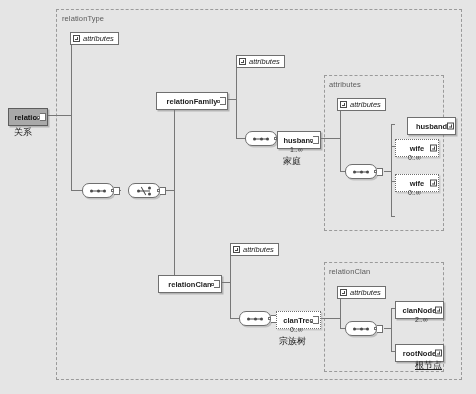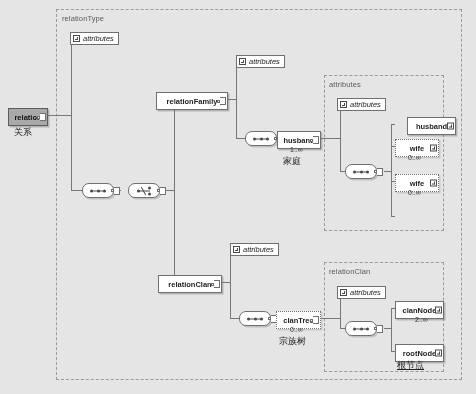--- a/index.html
+++ b/index.html
@@ -357,15 +357,15 @@
   <div class="node" style="left:395px;top:301px;width:49px;">
     <span class="lbl">clanNode</span>
     <span class="plusbox"></span>
   </div>
   <div class="card" style="left:415px;top:316px;">2..∞</div>
 
   <div class="node" style="left:395px;top:344px;width:49px;">
     <span class="lbl">rootNode</span>
     <span class="plusbox"></span>
   </div>
-  <div class="cn" style="left:397px;top:359px;text-decoration:underline;">根节点</div>
+  <div class="cn" style="left:415px;top:359px;text-decoration:underline;">根节点</div>
 
 </div>
 
 </body></html>

